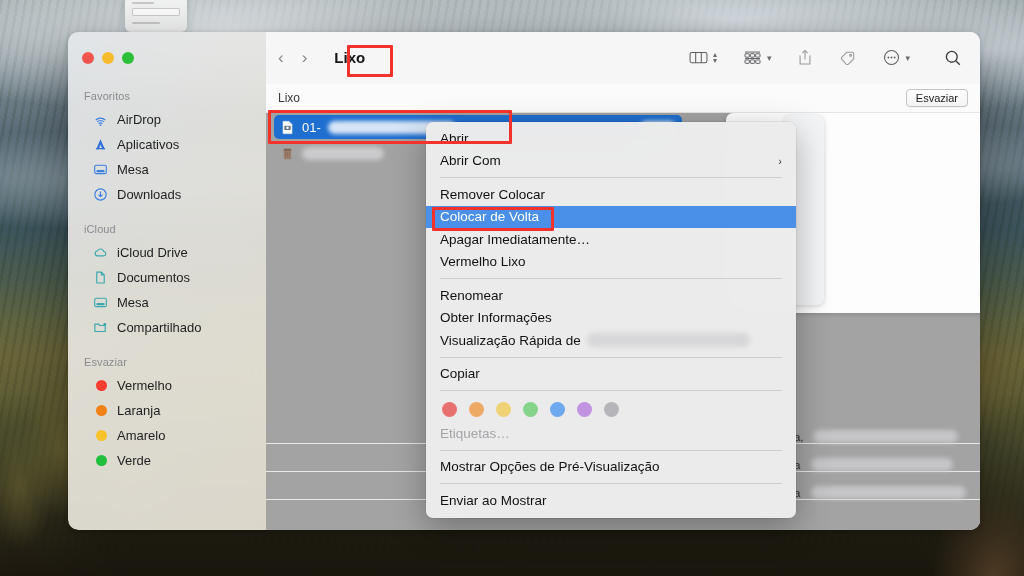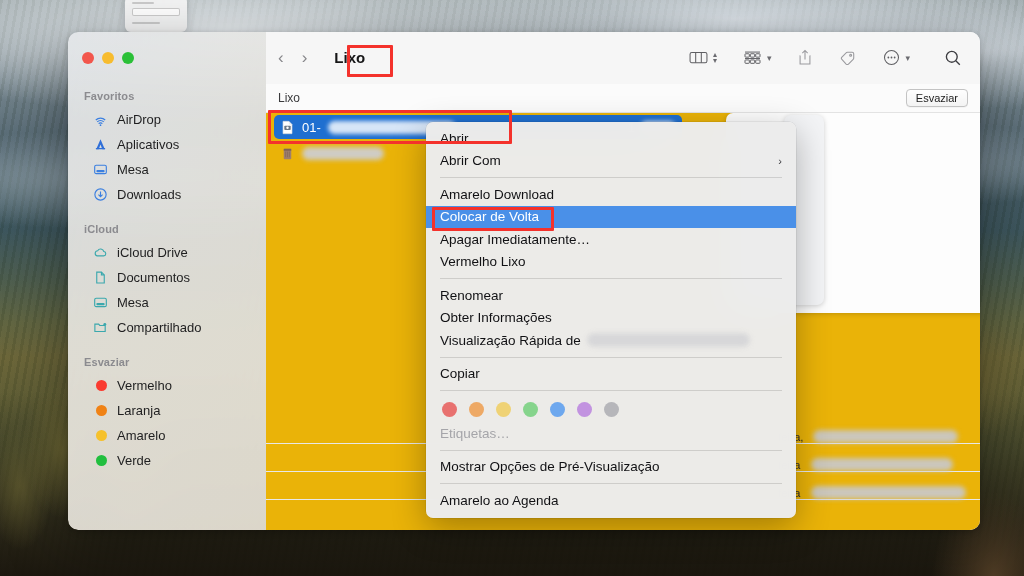--- a/index.html
+++ b/index.html
@@ -135,21 +135,21 @@
     gap: 8px;
     padding-left: 14px;
   }
   .light { width: 12px; height: 12px; border-radius: 50%; }
   .l-red { background: #f2564c; }
   .l-yellow { background: #f7bc2e; }
   .l-green { background: #2ac037; }
 
   .sb-section {
     font-size: 11px;
-    font-weight: bold;
+    font-weight: normal;
     color: #8b8b8f;
     padding: 6px 0 5px 16px;
     letter-spacing: 0.1px;
   }
   .sb-item {
     display: flex;
     align-items: center;
     gap: 9px;
     height: 25px;
     padding-left: 16px;
@@ -210,21 +210,21 @@
     font-size: 11px;
     color: #222;
     background: linear-gradient(#fefefe, #f3f3f3);
     border: 1px solid #c3c3c3;
     border-radius: 4px;
     padding: 2px 9px;
     box-shadow: 0 0.5px 0.5px rgba(0,0,0,0.06);
   }
 
   
-  .filelist { flex: 1; position: relative; overflow: hidden; background: #eab308; }
+  .filelist { flex: 1; position: relative; overflow: hidden; background: #a3a3a3; }
   .frow {
     display: flex;
     align-items: center;
     height: 24px;
     margin: 2px 8px 0 8px;
     padding: 0 6px;
     border-radius: 5px;
     font-size: 13px;
     gap: 7px;
   }
@@ -597,21 +597,21 @@
       <span>Abrir</span>
     </div>
     <div class="mi">
       <span>Abrir Com</span>
       <span class="submenu-arrow">›</span>
     </div>
 
     <div class="msep"></div>
 
     <div class="mi">
-      <span>Amarelo Download</span>
+      <span>Remover Colocar</span>
     </div>
     <div class="mi highlight">
       <span>Colocar de Volta</span>
     </div>
     <div class="mi">
       <span>Apagar Imediatamente…</span>
     </div>
     <div class="mi">
       <span>Vermelho Lixo</span>
     </div>
@@ -653,21 +653,21 @@
 
     <div class="msep"></div>
 
     <div class="mi">
       <span>Mostrar Opções de Pré-Visualização</span>
     </div>
 
     <div class="msep"></div>
 
     <div class="mi">
-      <span>Amarelo ao Agenda</span>
+      <span>Enviar ao Mostrar</span>
     </div>
   </div>
 
   <div class="annot" style="left:347px; top:45px; width:46px; height:32px;"></div>
   <div class="annot" style="left:268px; top:110px; width:244px; height:34px;"></div>
   <div class="annot" style="left:432px; top:207px; width:122px; height:24px;"></div>
 
 </div>
 
 </body></html>

